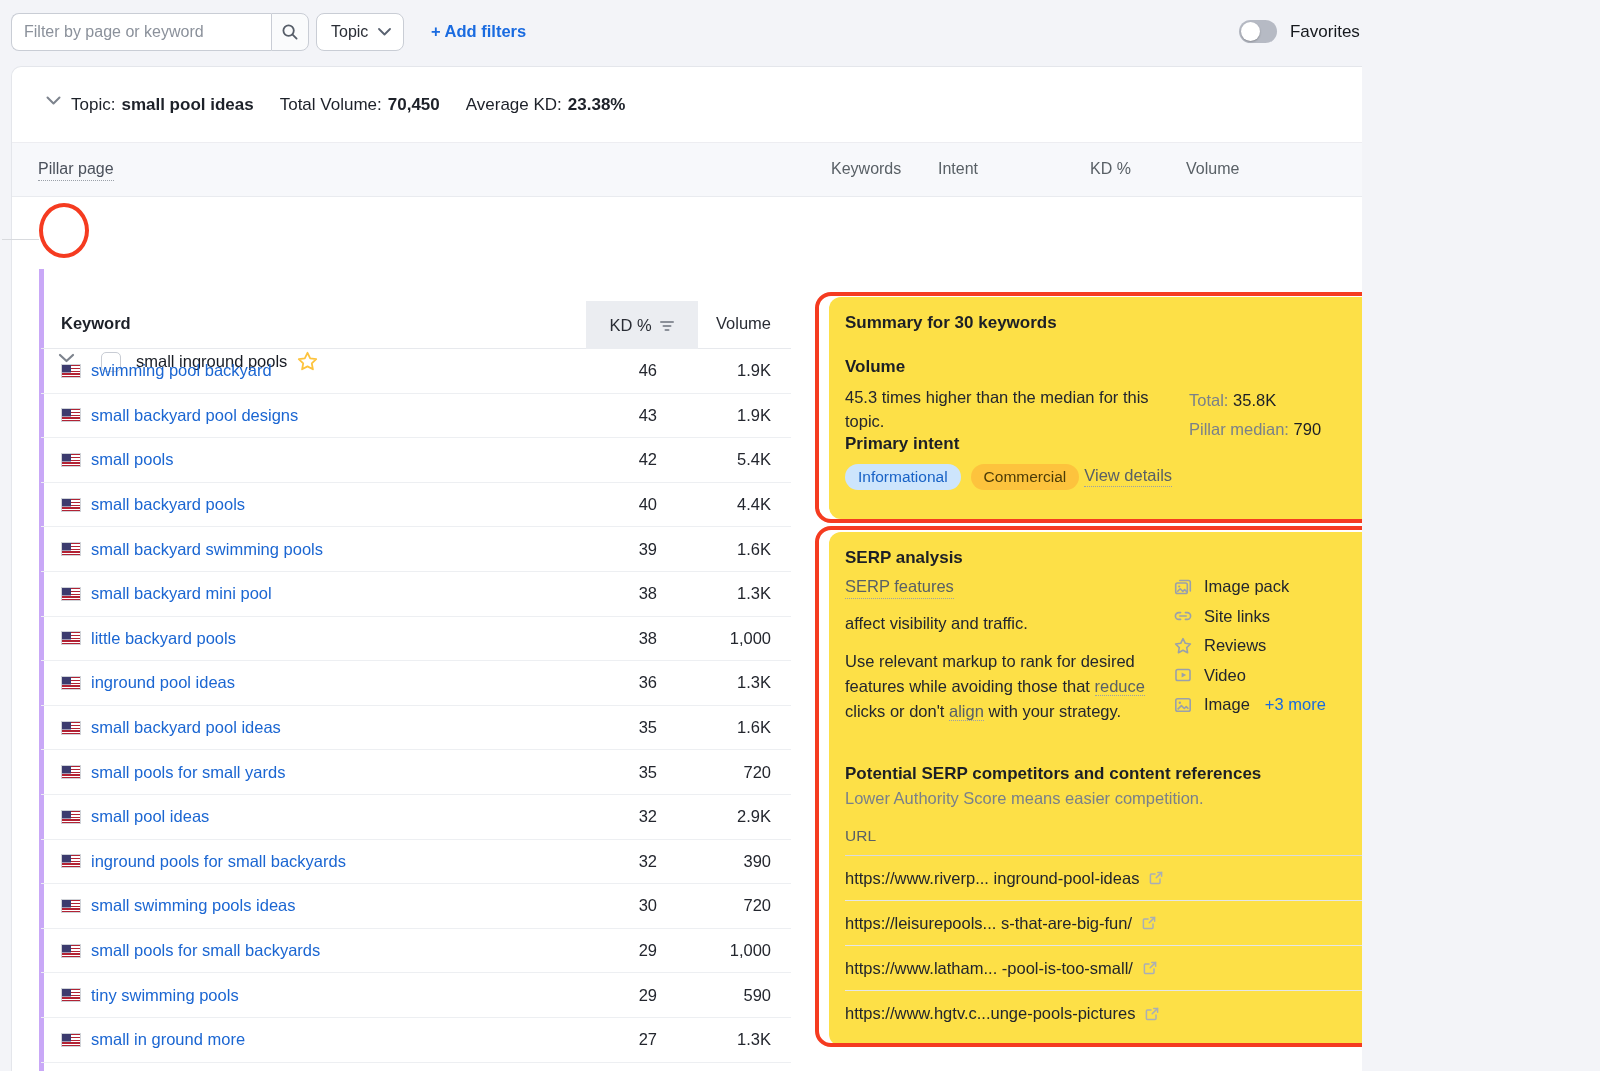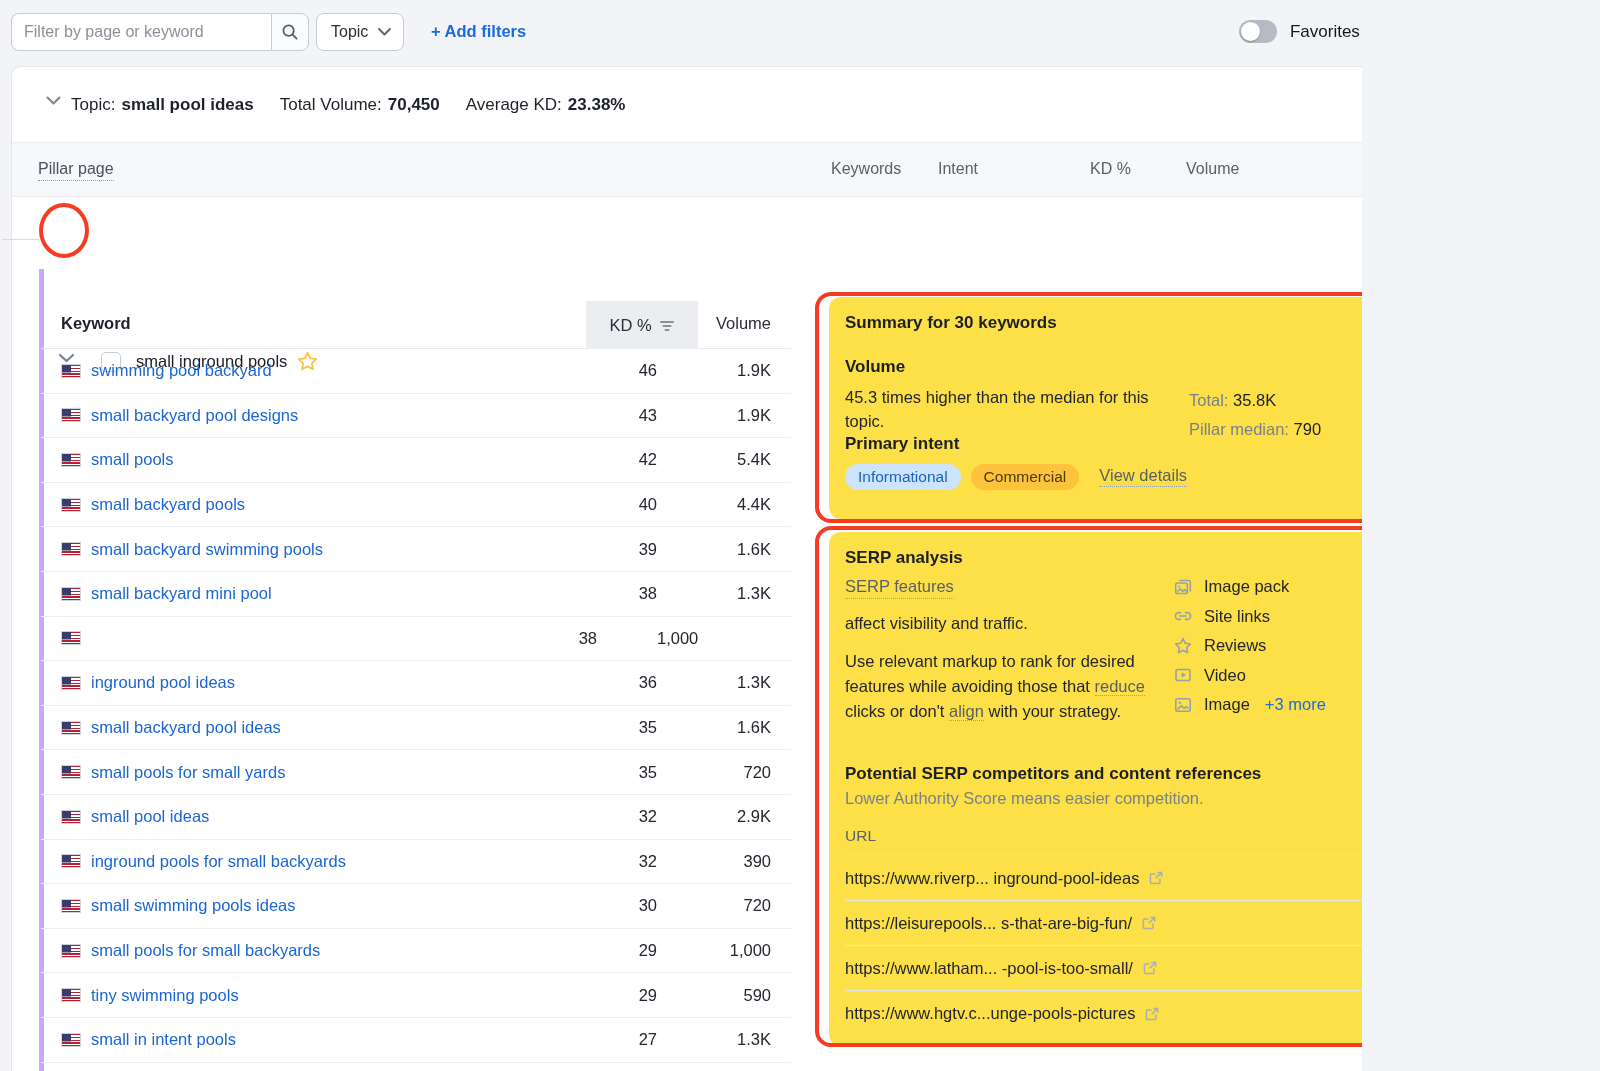--- a/index.html
+++ b/index.html
@@ -72,21 +72,21 @@
   .p-title { font-size:17px; font-weight:700; color:#1c1f26; }
   .sec-title { font-size:17px; font-weight:700; color:#1c1f26; }
 
   .sum-vol-title { margin-top:24px; }
   .sum-cols { position:relative; margin-top:9px; }
   .sum-left { width:330px; font-size:16.5px; color:#23262e; line-height:1.45; }
   .sum-right { position:absolute; left:344px; top:0; font-size:16.5px; line-height:1.78; }
   .sum-right .glabel { color:#7a8089; }
   .sum-right .gval { color:#1c1f26; }
   .sum-intent-title { }
-  .badge-row { margin-top:10px; display:flex; align-items:center; gap:18px; }
+  .badge-row { margin-top:10px; display:flex; align-items:center; gap:3px; }
   .pill { height:26px; display:flex; align-items:center; padding:0 13px; border-radius:13px; font-size:15.5px; cursor:pointer; }
   .view-details { font-size:16.5px; color:#596066; border-bottom:1.5px dotted #9aa0a8; padding-bottom:1px; cursor:pointer; margin-left:2px; }
 
   .serp-feat-link { display:inline-block; margin-top:9px; font-size:16.5px; color:#596066; border-bottom:1.5px dotted #9aa0a8; padding-bottom:2px; cursor:pointer; }
   .serp-affect { margin-top:15px; font-size:16.5px; color:#23262e; }
   .serp-para { margin-top:16px; width:322px; font-size:16.5px; color:#23262e; line-height:1.5; }
   .dotted-term { color:#596066; border-bottom:1.5px dotted #9aa0a8; cursor:pointer; }
   .feat-list { position:absolute; left:344px; top:40px; }
   .feat-item { display:flex; align-items:center; gap:11px; height:29.5px; font-size:16.5px; color:#23262e; }
   .feat-item .more { color:#1a6be0; margin-left:4px; cursor:pointer; }
@@ -285,20 +285,21 @@
     <a class="kw-link">small backyard mini pool</a>
     <span class="kd-num">38</span>
     <span><span class="kd-dot" style="background: rgb(253, 194, 60);"></span></span>
     <span class="vol">1.3K</span>
     <span></span>
   </div>
 
   <div class="kw-row">
     <span></span>
     <span class="flag"></span>
+    <a class="kw-link">little backyard pools</a>
     <span class="kd-num">38</span>
     <span><span class="kd-dot" style="background: rgb(253, 194, 60);"></span></span>
     <span class="vol">1,000</span>
     <span></span>
   </div>
 
   <div class="kw-row">
     <span></span>
     <span class="flag"></span>
     <a class="kw-link">inground pool ideas</a>
@@ -374,21 +375,21 @@
     <a class="kw-link">tiny swimming pools</a>
     <span class="kd-num">29</span>
     <span><span class="kd-dot" style="background: rgb(69, 214, 165);"></span></span>
     <span class="vol">590</span>
     <span></span>
   </div>
 
   <div class="kw-row">
     <span></span>
     <span class="flag"></span>
-    <a class="kw-link">small in intent pools</a>
+    <a class="kw-link">small in ground more</a>
     <span class="kd-num">27</span>
     <span><span class="kd-dot" style="background: rgb(69, 214, 165);"></span></span>
     <span class="vol">1.3K</span>
     <span></span>
   </div>
 </div>
     </div>
 
     <div class="panel panel-summary">
       <div class="p-title">Summary for 30 keywords</div>

